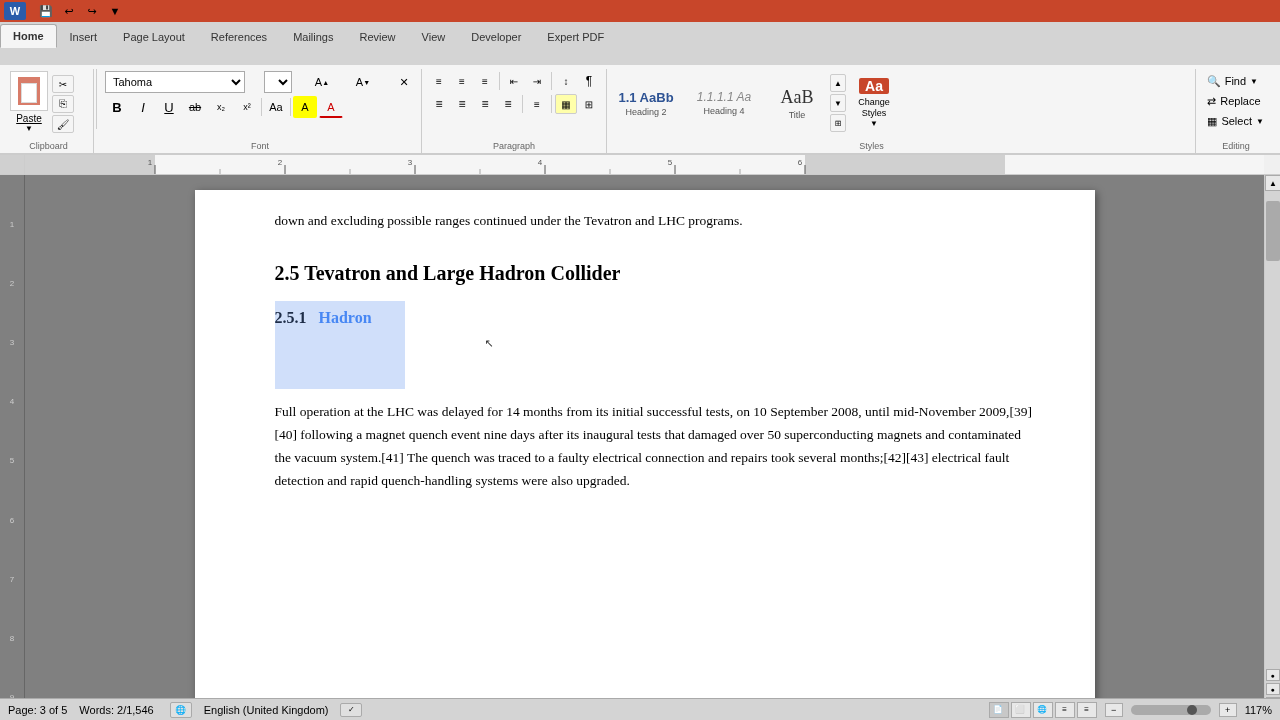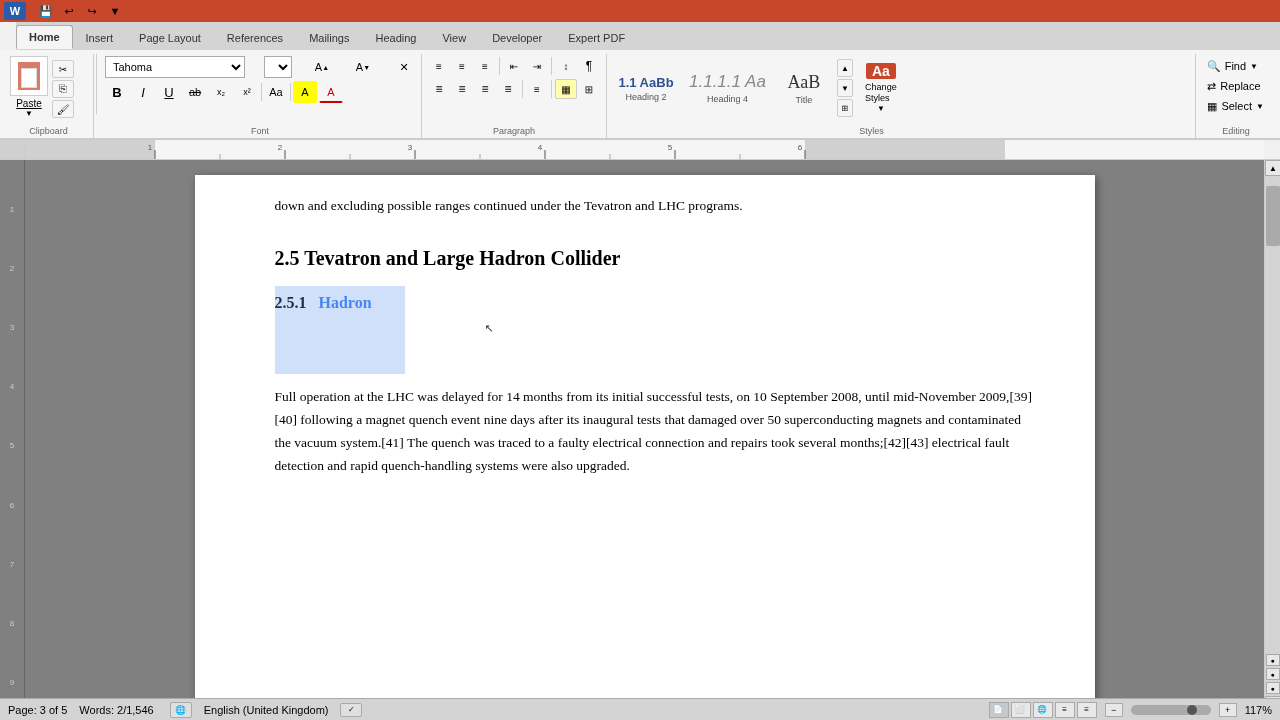--- a/index.html
+++ b/index.html
@@ -7,25 +7,24 @@
 
     
     .ribbon {
       background: #f5f5f5;
       border-bottom: 1px solid #ccc;
     }
 
     
     .tab-bar {
       display: flex;
-      align-items: center;
+      align-items: flex-start;
       background: #d4d4d4;
       padding-top: 2px;
-      height: 28px;
-      margin-left: 16px;
+      height: 43px;
     }
     .tab {
       padding: 4px 12px;
       font-size: 11px;
       cursor: pointer;
       border: 1px solid transparent;
       border-bottom: none;
       border-radius: 3px 3px 0 0;
       background: #d4d4d4;
       color: #333;
@@ -333,21 +332,21 @@
     <button class="qa-btn">▼</button>
   </div>
 </div>
 
 <div class="tab-bar">
   <div class="tab active">Home</div>
   <div class="tab">Insert</div>
   <div class="tab">Page Layout</div>
   <div class="tab">References</div>
   <div class="tab">Mailings</div>
-  <div class="tab">Heading</div>
+  <div class="tab">Review</div>
   <div class="tab">View</div>
   <div class="tab">Developer</div>
   <div class="tab">Expert PDF</div>
 </div>
 
 <div class="ribbon">
   <div class="toolbar-area">
 
     <div class="toolbar-group clipboard-group" style="min-width:90px; position:relative; padding-bottom:18px;">
       <div style="display:flex; gap:4px;">
@@ -431,21 +430,21 @@
         <div class="style-item" style="min-width:70px;">
           <div class="style-preview">
             <span style="font-size:13px; font-weight:bold; color:#2e5394;">1.1 AaBb</span>
           </div>
           <div class="style-label">Heading 2</div>
         </div>
 
 
         <div class="style-item" style="min-width:80px;">
           <div class="style-preview">
-            <span style="font-size:17px; color:#888; font-style:italic;">1.1.1.1 Aa</span>
+            <span style="font-size:12px; color:#888; font-style:italic;">1.1.1.1 Aa</span>
           </div>
           <div class="style-label">Heading 4</div>
         </div>
 
 
         <div class="style-item" style="min-width:60px;">
           <div class="style-preview">
             <span style="font-size:18px; color:#333; font-family:'Times New Roman',serif;">AaB</span>
           </div>
           <div class="style-label">Title</div>
@@ -454,21 +453,21 @@
         <div style="display:flex; flex-direction:column; gap:2px; justify-content:center;">
           <button class="arrow-btn">▲</button>
           <button class="arrow-btn">▼</button>
           <button class="arrow-btn">⊞</button>
         </div>
 
         <div class="change-styles-btn">
           <div style="width:30px; height:30px; background:#c8462a; border-radius:2px; display:flex; align-items:center; justify-content:center; margin-bottom:3px;">
             <span style="color:white; font-size:14px; font-weight:bold;">Aa</span>
           </div>
-          <span style="font-size:9px; text-align:left; line-height:1.2;">Change<br>Styles</span>
+          <span style="font-size:9px; text-align:center; line-height:1.2;">Change<br>Styles</span>
           <span style="font-size:8px;">▼</span>
         </div>
       </div>
       <span class="group-label" style="bottom:2px; left:45%; transform:translateX(-50%);">Styles</span>
     </div>
 
     <div style="display:flex; flex-direction:column; padding:2px 6px 18px; min-width:80px; position:relative;">
       <div class="edit-btn">
         <span style="font-size:11px;">🔍</span>
         <span style="font-size:11px;">Find</span>

